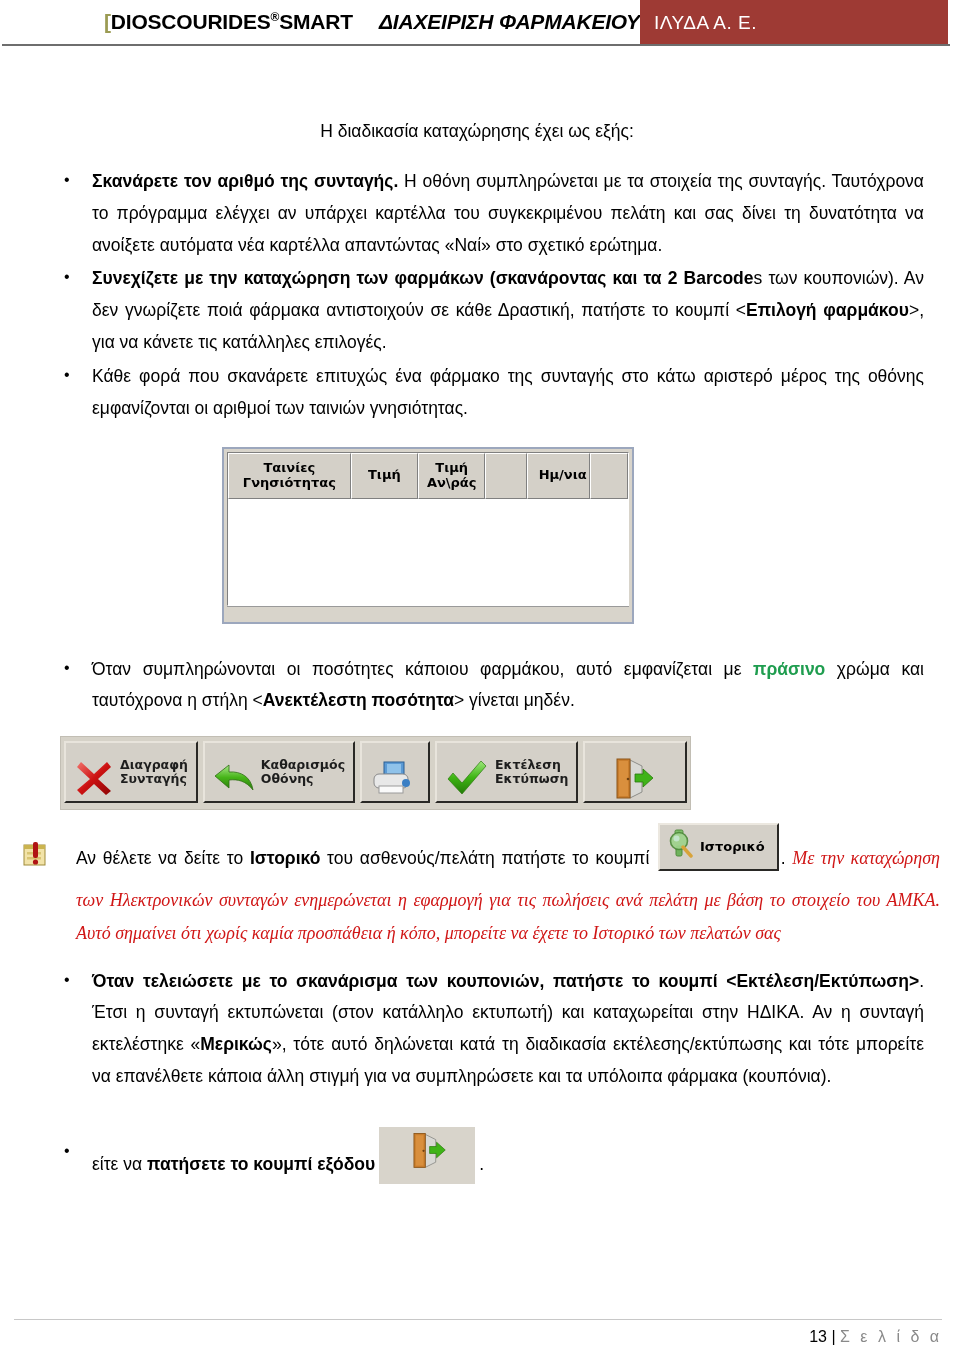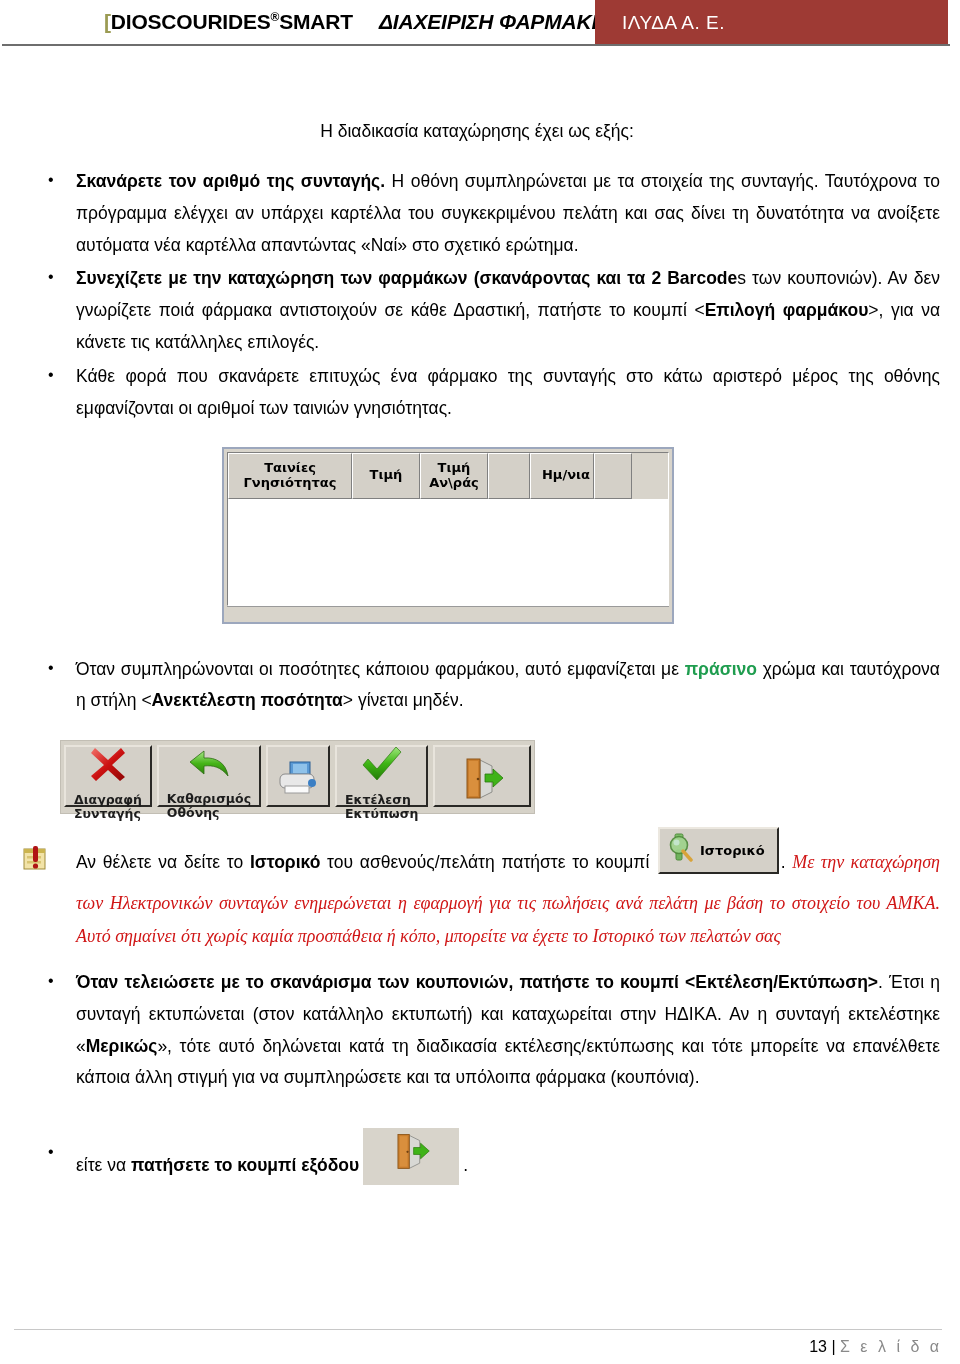--- a/index.html
+++ b/index.html
@@ -43,29 +43,29 @@
   }
   .header-subtitle {
     font-style: italic;
     font-weight: bold;
     margin-left: 26px;
   }
   .header-company {
     position: absolute;
     right: 12px;
     top: 0;
-    width: 353px;
+    width: 308px;
     height: 45px;
     background: #9e3a34;
     color: #ffffff;
     font-size: 19px;
     font-weight: normal;
     display: flex;
     align-items: center;
-    padding-left: 27px;
+    padding-left: 14px;
     box-sizing: border-box;
     letter-spacing: 0.5px;
   }
   .header-rule {
     position: absolute;
     left: 2px;
     right: 10px;
     top: 44px;
     height: 2px;
     background: #6e6e6e;
@@ -77,21 +77,21 @@
     font-size: 17.5px;
     line-height: 1.82;
   }
   .intro {
     margin: 70px 0 18px 0;
     font-size: 17.5px;
     text-align: center;
   }
   ul.doc-list {
     list-style: none;
-    margin: 0;
+    margin: 16px;
     padding: 0;
   }
   ul.doc-list > li {
     position: relative;
     padding-left: 62px;
     margin-bottom: 2px;
     text-align: justify;
   }
   ul.doc-list > li::before {
     content: "•";
@@ -111,21 +111,21 @@
   .nojustify { text-align: left; }
 
   
   .grid-figure {
     margin: 22px 0 30px 0;
     display: flex;
     justify-content: flex-start;
     padding-left: 208px;
   }
   .grid-frame {
-    width: 452px;
+    width: 412px;
     background: #d8d4cb;
     border: 2px solid #9ca7bd;
     padding: 3px;
     box-sizing: border-box;
   }
   .grid-inner {
     border-top: 1px solid #7f7f7f;
     border-left: 1px solid #7f7f7f;
     border-right: 1px solid #ffffff;
     border-bottom: 1px solid #ffffff;
@@ -198,21 +198,20 @@
     padding: 0 8px;
     box-sizing: border-box;
     margin-right: 5px;
     font-family: "DejaVu Sans", sans-serif;
     font-size: 12.5px;
     font-weight: bold;
     color: #1d1d1d;
     white-space: pre-line;
     line-height: 1.15;
     text-align: left;
-    flex-direction: column;
   }
   .tb-btn:last-child { margin-right: 0; }
   .tb-icon { flex: none; display: block; }
 
   
   .hist-row {
     position: relative;
     padding-left: 62px;
     text-align: justify;
     margin-bottom: 14px;
@@ -247,21 +246,21 @@
     position: relative;
     top: -10px;
     margin: 0 4px;
   }
 
   
   .page-footer {
     position: absolute;
     left: 14px;
     right: 18px;
-    bottom: 8px;
+    bottom: 18px;
   }
   .footer-rule {
     height: 1px;
     background: #c8c8c8;
     margin-bottom: 8px;
   }
   .footer-text {
     text-align: right;
     font-size: 16px;
     color: #000;

